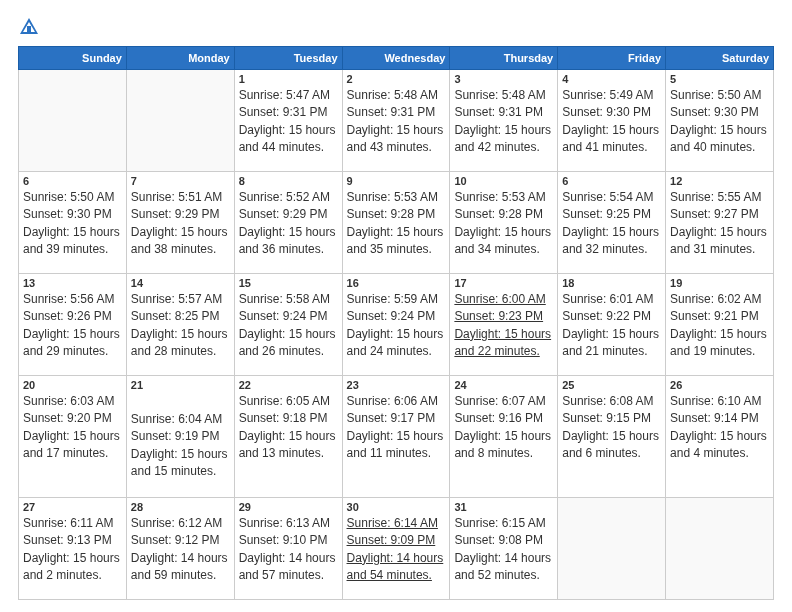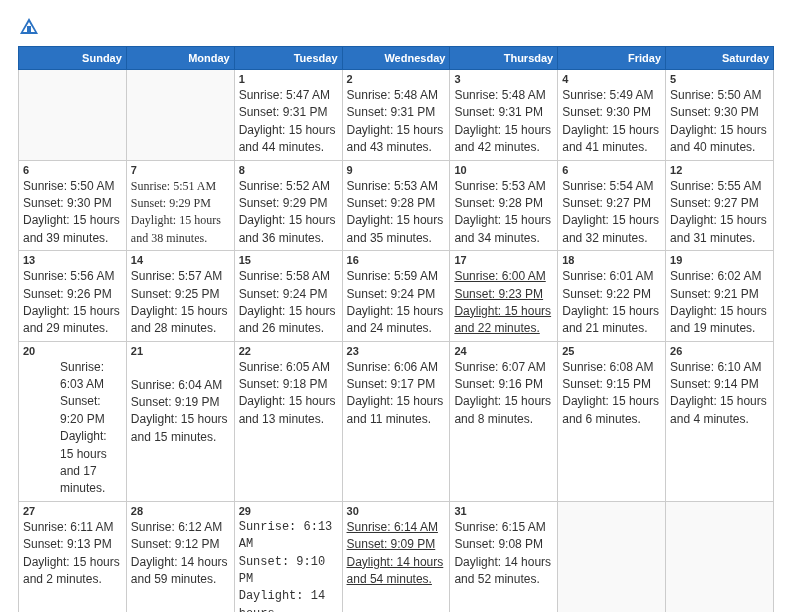--- a/index.html
+++ b/index.html
@@ -179,21 +179,21 @@
         <tr>
           <td>
             <span class="day-number">6</span>
             <div class="cell-text" style="white-space: pre-line;">Sunrise: 5:50 AM
 Sunset: 9:30 PM
 Daylight: 15 hours
 and 39 minutes.</div>
           </td>
           <td>
             <span class="day-number">7</span>
-            <div class="cell-text" style="white-space: pre-line; font-family: Liberation Serif, serif;">Sunrise: 5:51 AM
+            <div class="cell-text" style="white-space: pre-line;">Sunrise: 5:51 AM
 Sunset: 9:29 PM
 Daylight: 15 hours
 and 38 minutes.</div>
           </td>
           <td>
             <span class="day-number">8</span>
             <div class="cell-text" style="white-space: pre-line;">Sunrise: 5:52 AM
 Sunset: 9:29 PM
 Daylight: 15 hours
 and 36 minutes.</div>
@@ -208,21 +208,21 @@
           <td>
             <span class="day-number">10</span>
             <div class="cell-text" style="white-space: pre-line;">Sunrise: 5:53 AM
 Sunset: 9:28 PM
 Daylight: 15 hours
 and 34 minutes.</div>
           </td>
           <td>
             <span class="day-number">6</span>
             <div class="cell-text" style="white-space: pre-line;">Sunrise: 5:54 AM
-Sunset: 9:27 PM
+Sunset: 9:25 PM
 Daylight: 15 hours
 and 32 minutes.</div>
           </td>
           <td>
             <span class="day-number">12</span>
             <div class="cell-text" style="white-space: pre-line;">Sunrise: 5:55 AM
 Sunset: 9:27 PM
 Daylight: 15 hours
 and 31 minutes.</div>
           </td>
@@ -231,21 +231,21 @@
           <td>
             <span class="day-number">13</span>
             <div class="cell-text" style="white-space: pre-line;">Sunrise: 5:56 AM
 Sunset: 9:26 PM
 Daylight: 15 hours
 and 29 minutes.</div>
           </td>
           <td>
             <span class="day-number">14</span>
             <div class="cell-text" style="white-space: pre-line;">Sunrise: 5:57 AM
-Sunset: 9:25 PM
+Sunset: 8:25 PM
 Daylight: 15 hours
 and 28 minutes.</div>
           </td>
           <td>
             <span class="day-number">15</span>
             <div class="cell-text" style="white-space: pre-line;">Sunrise: 5:58 AM
 Sunset: 9:24 PM
 Daylight: 15 hours
 and 26 minutes.</div>
           </td>
@@ -274,21 +274,21 @@
             <span class="day-number">19</span>
             <div class="cell-text" style="white-space: pre-line;">Sunrise: 6:02 AM
 Sunset: 9:21 PM
 Daylight: 15 hours
 and 19 minutes.</div>
           </td>
         </tr>
         <tr>
           <td>
             <span class="day-number">20</span>
-            <div class="cell-text" style="white-space: pre-line; margin-left: 37px;">Sunrise: 6:03 AM
+            <div class="cell-text" style="white-space: pre-line;">Sunrise: 6:03 AM
 Sunset: 9:20 PM
 Daylight: 15 hours
 and 17 minutes.</div>
           </td>
           <td>
             <span class="day-number">21</span>
             <div class="cell-text" style="white-space: pre-line; margin-top: 20px;">Sunrise: 6:04 AM
 Sunset: 9:19 PM
 Daylight: 15 hours
 and 15 minutes.</div>
@@ -339,21 +339,21 @@
           </td>
           <td>
             <span class="day-number">28</span>
             <div class="cell-text" style="white-space: pre-line;">Sunrise: 6:12 AM
 Sunset: 9:12 PM
 Daylight: 14 hours
 and 59 minutes.</div>
           </td>
           <td>
             <span class="day-number">29</span>
-            <div class="cell-text" style="white-space: pre-line; font-family: Liberation Mono, monospace;">Sunrise: 6:13 AM
+            <div class="cell-text" style="white-space: pre-line;">Sunrise: 6:13 AM
 Sunset: 9:10 PM
 Daylight: 14 hours
 and 57 minutes.</div>
           </td>
           <td>
             <span class="day-number">30</span>
             <div class="cell-text" style="white-space: pre-line; text-decoration: underline;">Sunrise: 6:14 AM
 Sunset: 9:09 PM
 Daylight: 14 hours
 and 54 minutes.</div>

